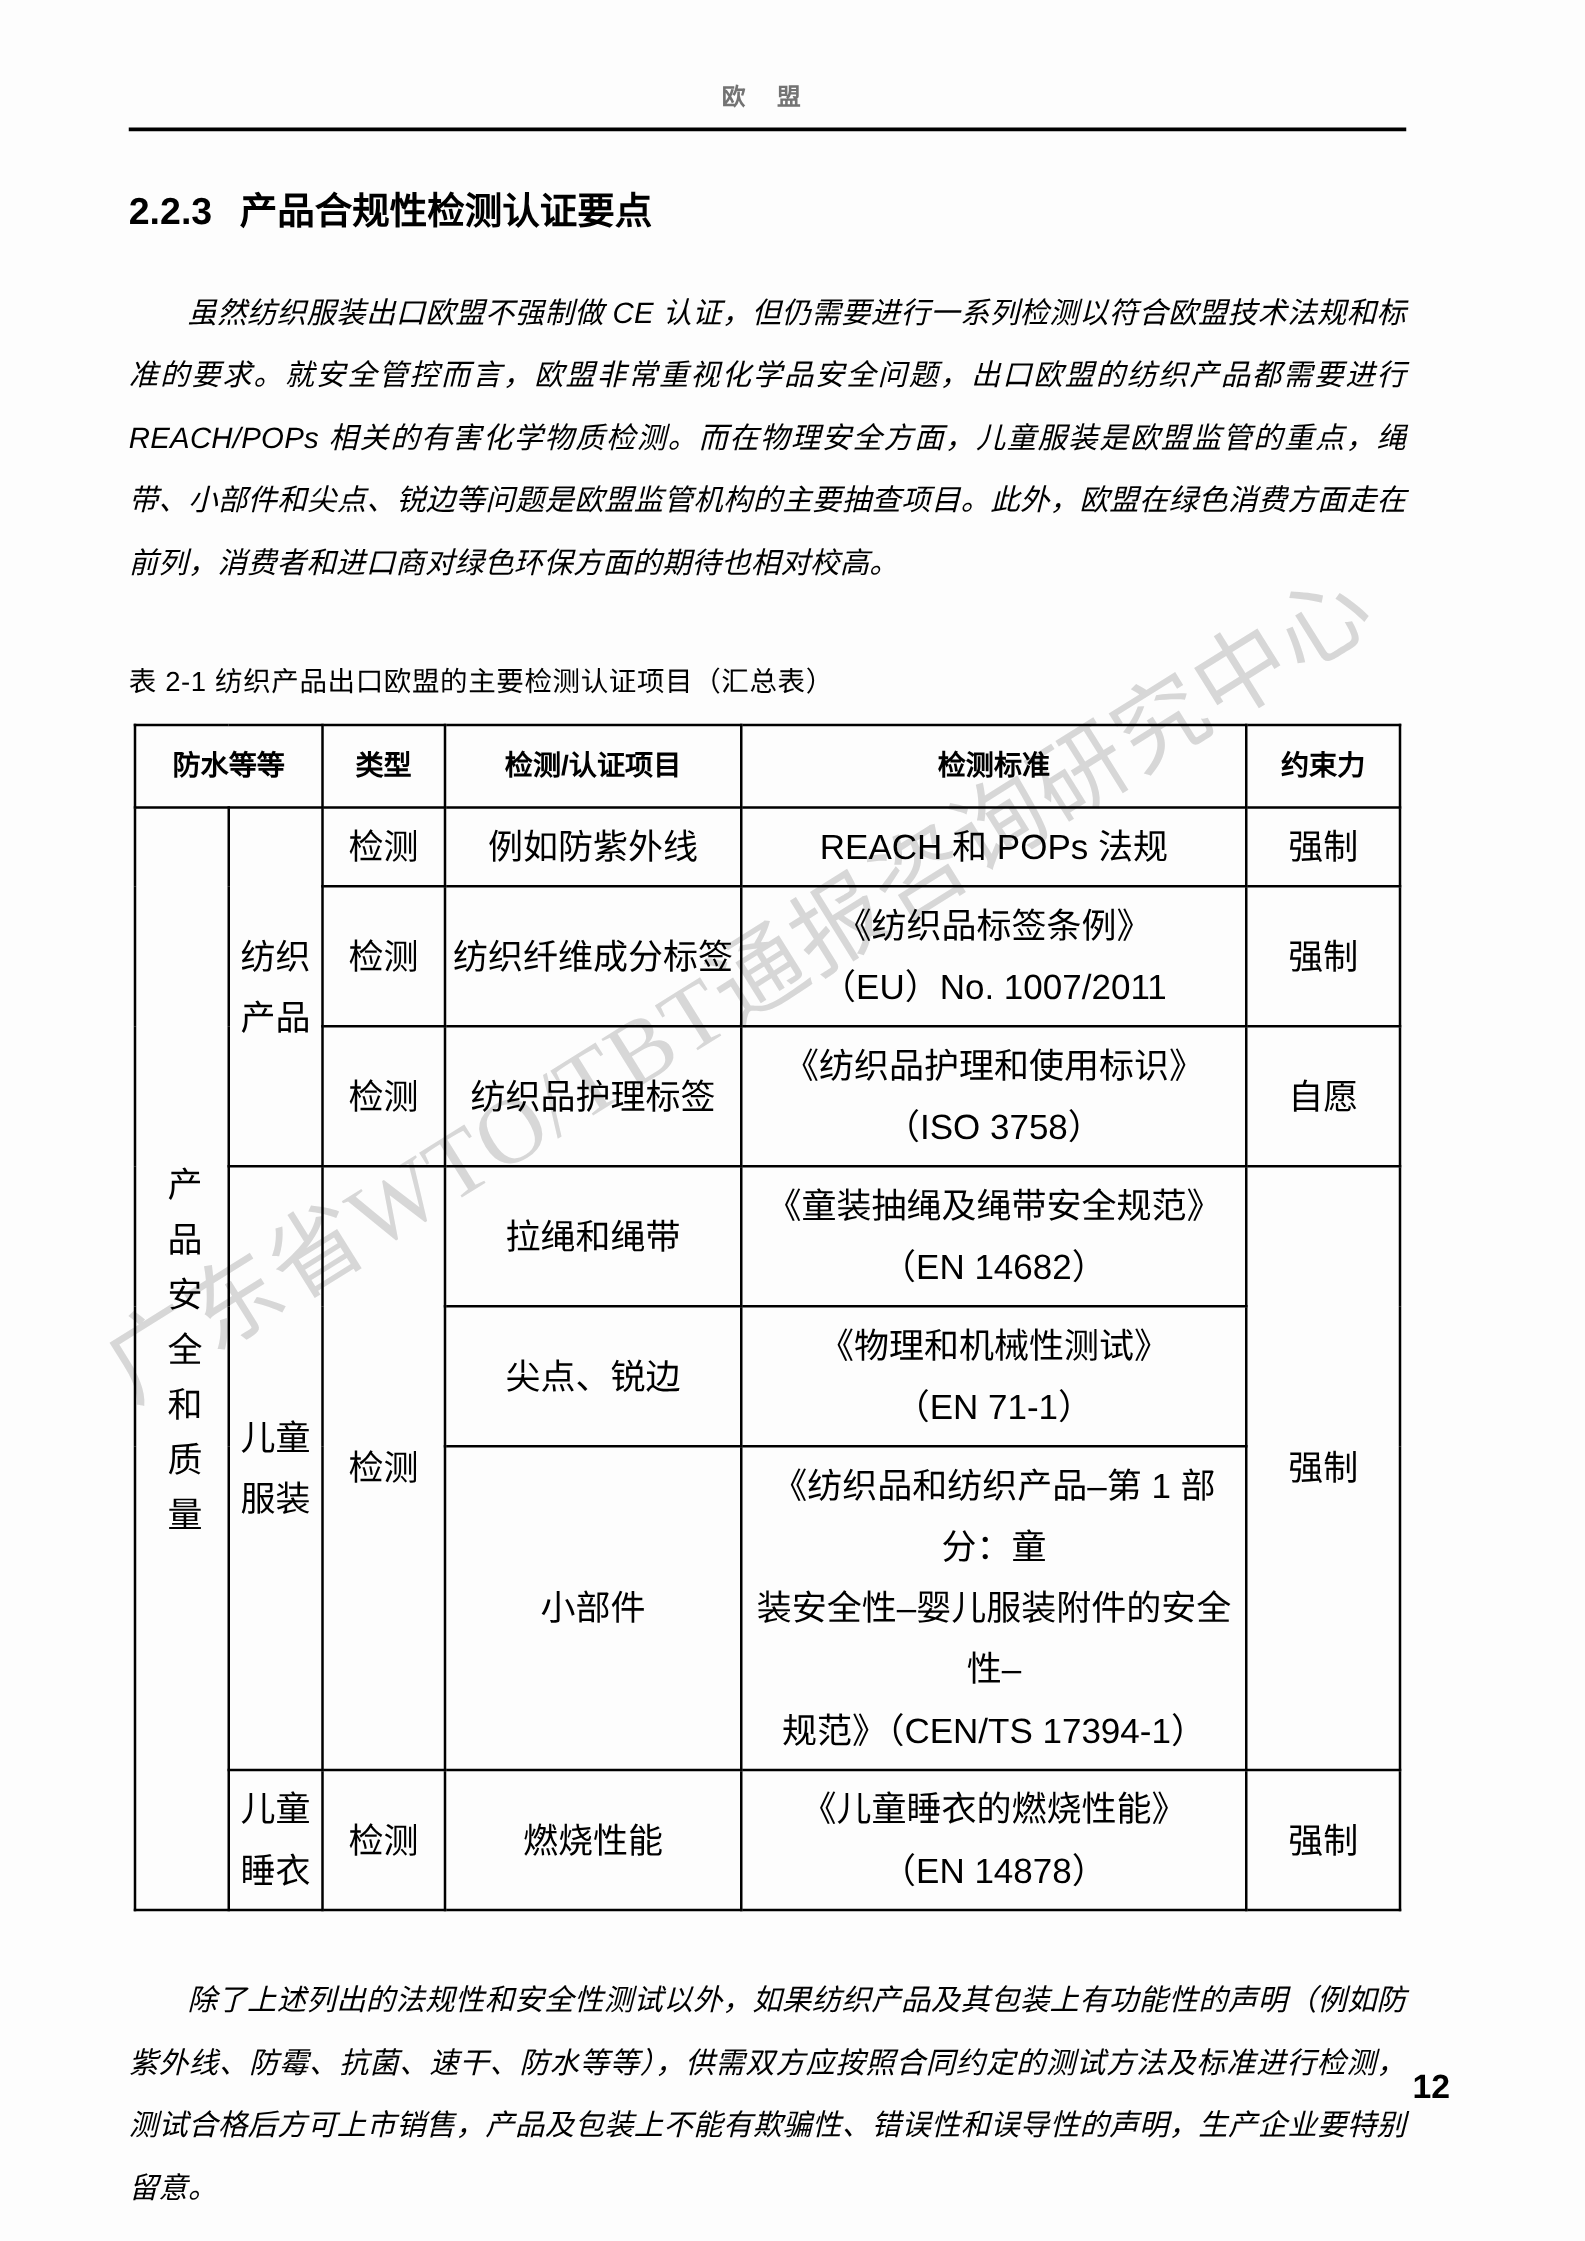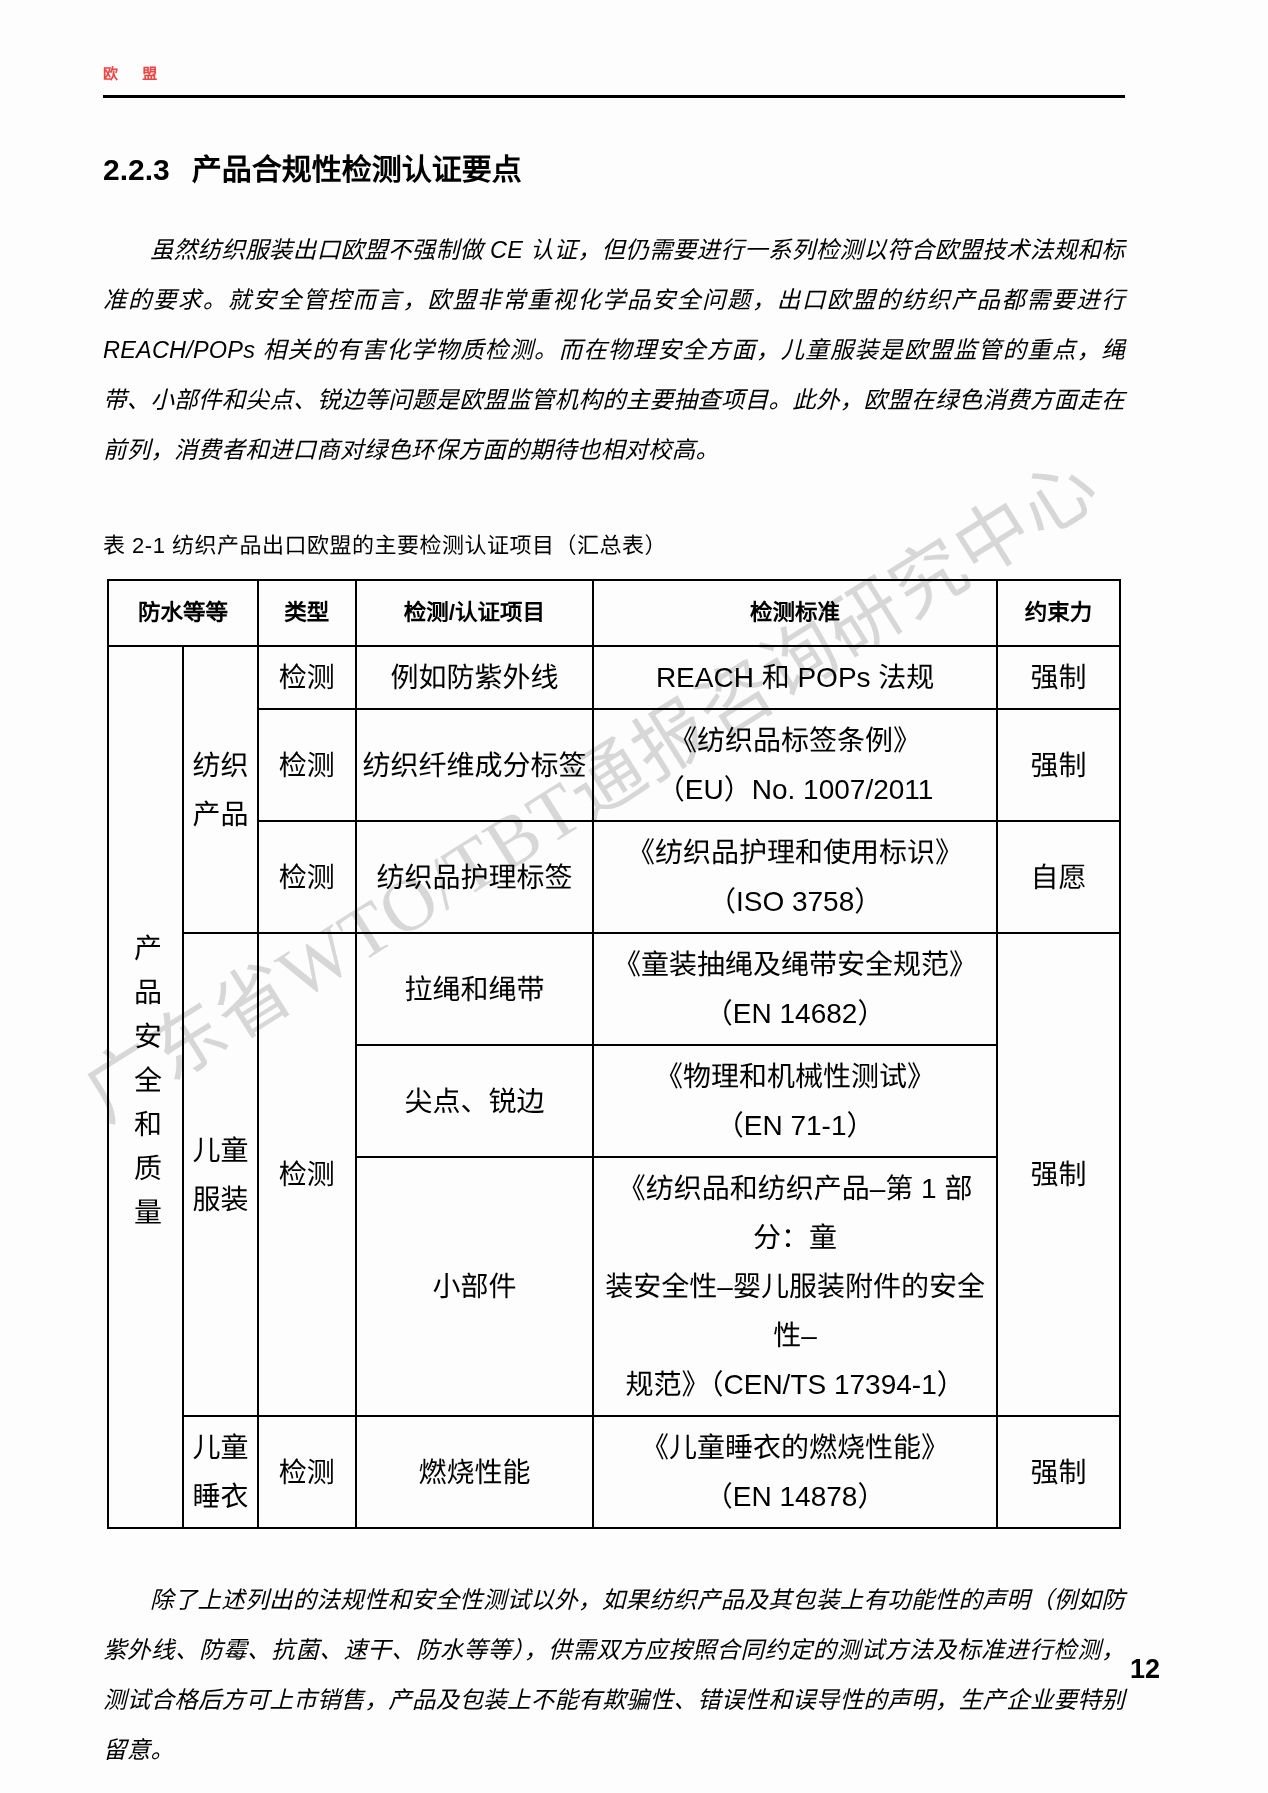--- a/index.html
+++ b/index.html
@@ -51,24 +51,25 @@
 
   
   .page-header {
     position: absolute;
     left: 103px;
     top: 62px;
     width: 1022px;
     z-index: 10;
   }
   .header-title {
-    font-size: 15px;
+    text-align: center;
+    font-size: 19px;
     font-weight: bold;
     letter-spacing: 10px;
-    color: #ef4444;
+    color: #737373;
     padding-bottom: 12px;
   }
   .header-rule {
     border-bottom: 3px solid #000;
     width: 100%;
   }
 
   
   .content {
     position: absolute;

